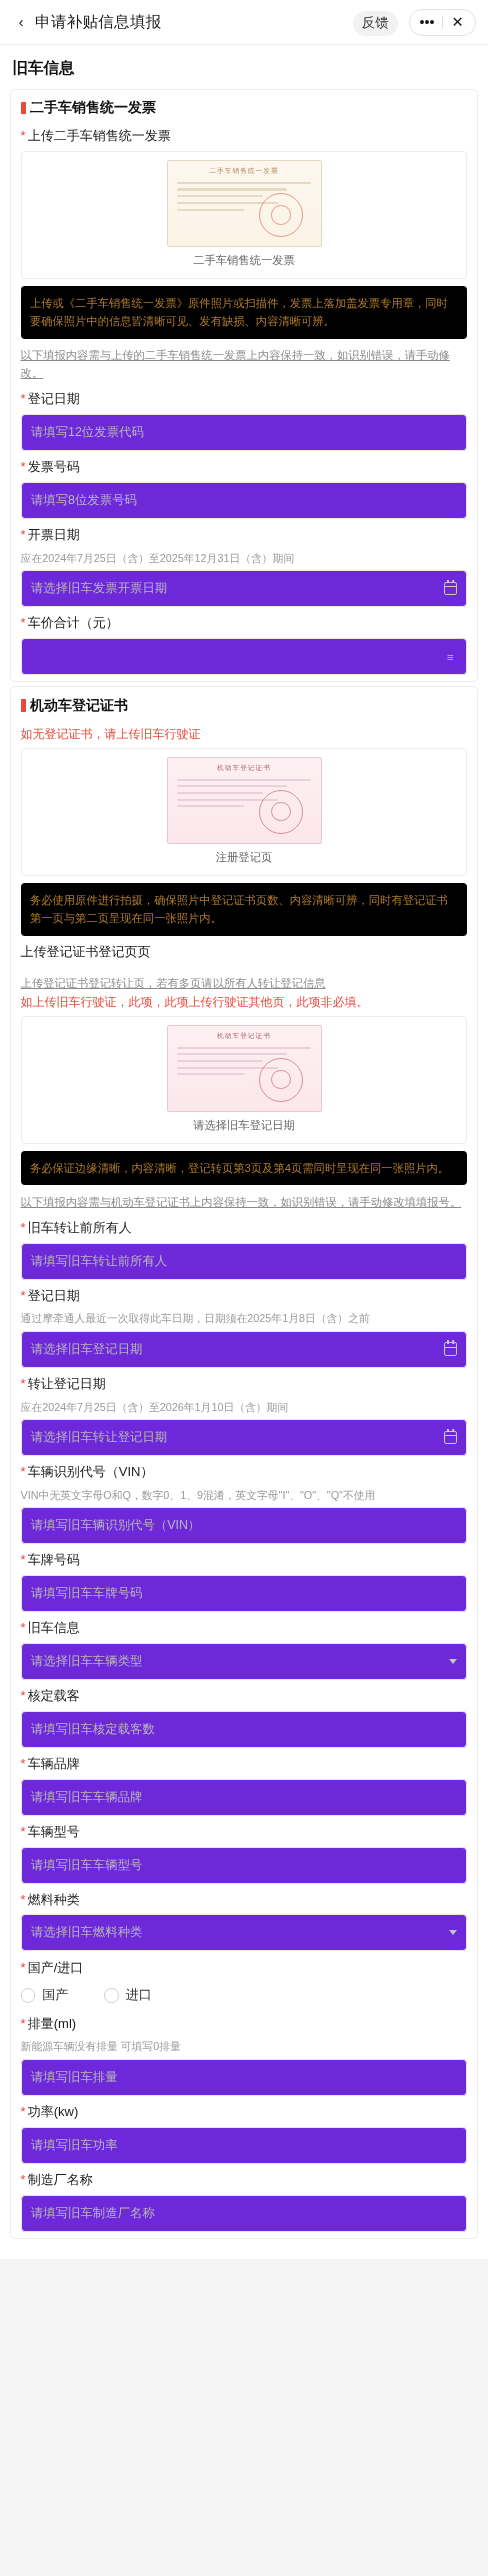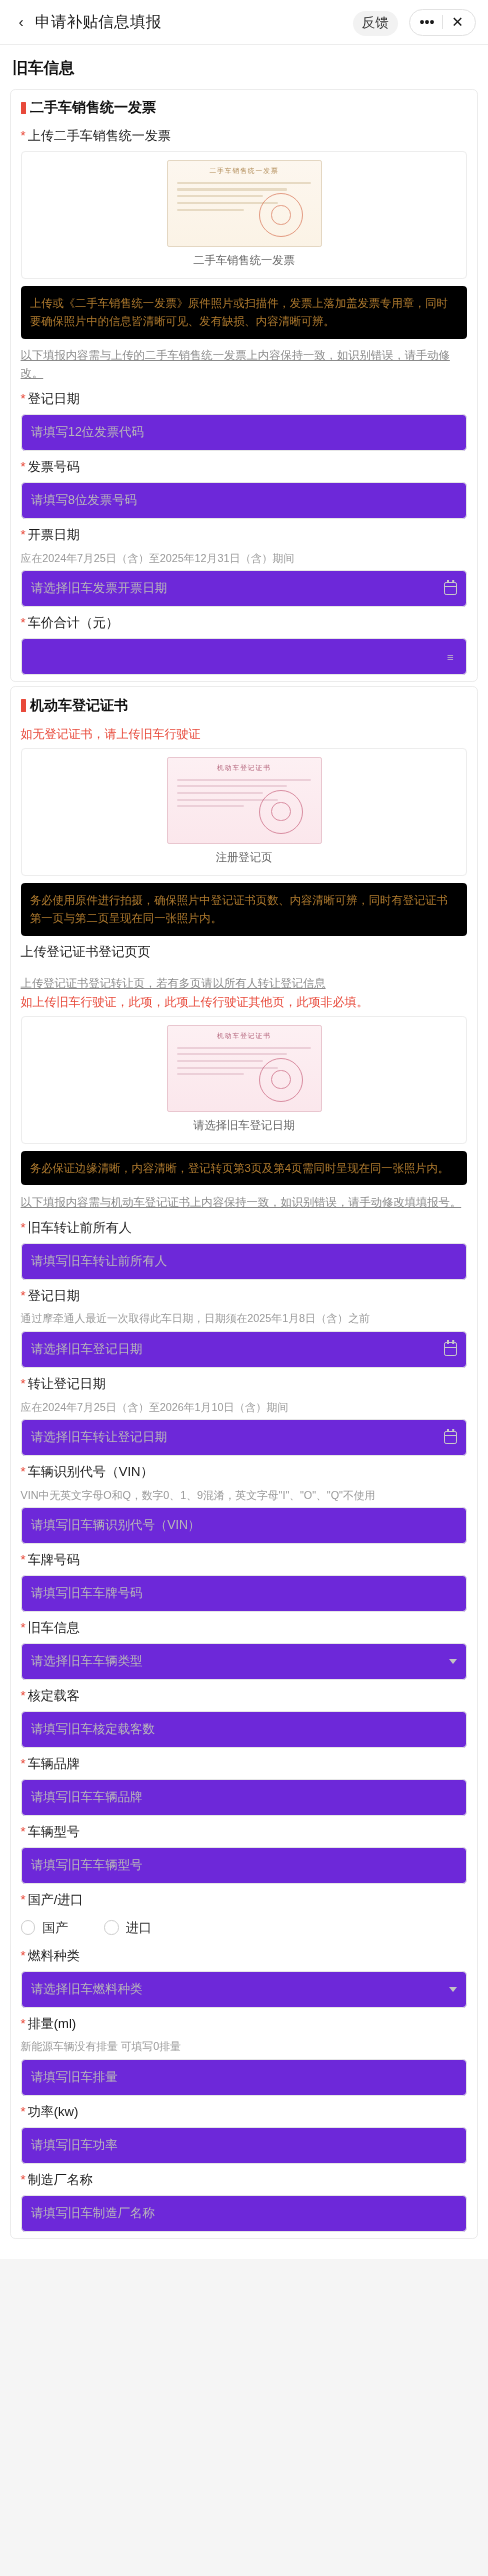--- a/index.html
+++ b/index.html
@@ -467,42 +467,42 @@
       </div>
 
       <div class="field">
         <div class="field-label req">车辆型号</div>
         <div class="input">
           <span class="grow">请填写旧车车辆型号</span>
         </div>
       </div>
 
       <div class="field">
+        <div class="field-label req">燃料种类</div>
+        <div class="input">
+          <span class="grow">请选择旧车燃料种类</span>
+          <span class="chev"></span>
+        </div>
+      </div>
+
+      <div class="field">
         <div class="field-label req">国产/进口</div>
         <div class="radio-row">
           <div class="radio-item">
             <span class="radio-dot"></span>
             <span>国产</span>
           </div>
           <div class="radio-item">
             <span class="radio-dot"></span>
             <span>进口</span>
           </div>
         </div>
       </div>
 
       <div class="field">
-        <div class="field-label req">燃料种类</div>
-        <div class="input">
-          <span class="grow">请选择旧车燃料种类</span>
-          <span class="chev"></span>
-        </div>
-      </div>
-
-      <div class="field">
         <div class="field-label req">排量(ml)</div>
         <div class="sub-hint">新能源车辆没有排量 可填写0排量</div>
         <div class="input">
           <span class="grow">请填写旧车排量</span>
         </div>
       </div>
 
       <div class="field">
         <div class="field-label req">功率(kw)</div>
         <div class="input">

